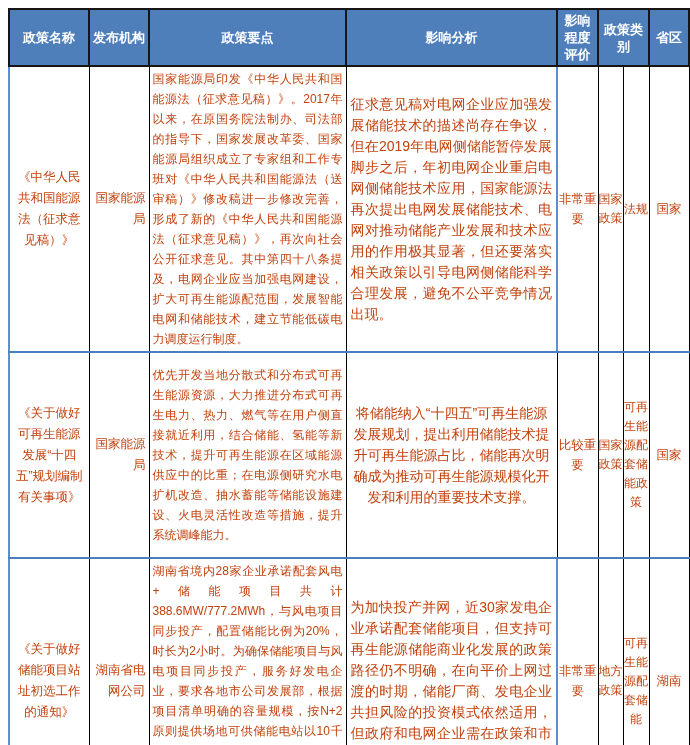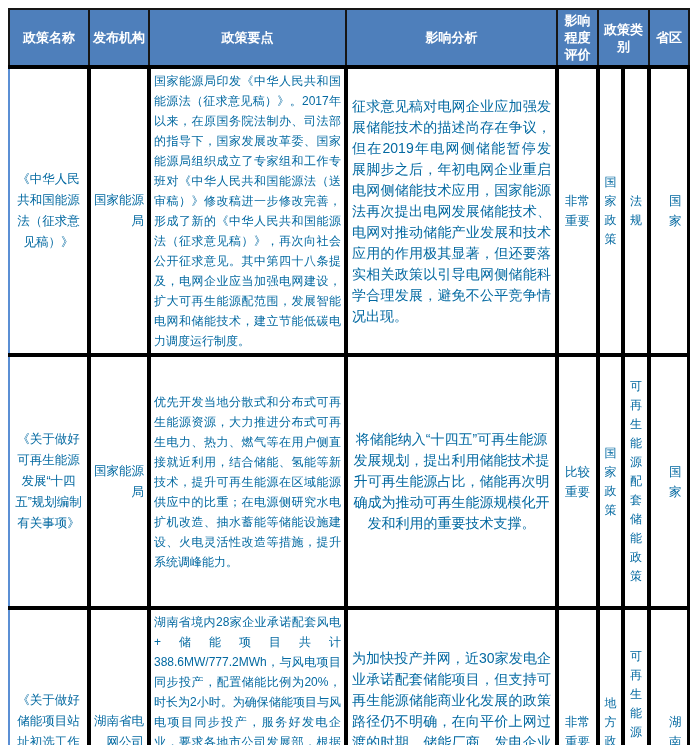--- a/index.html
+++ b/index.html
@@ -26,39 +26,39 @@
     font-weight: bold;
     font-size: 13px;
     line-height: 17px;
     text-align: center;
     vertical-align: middle;
     border: 2px solid #161616;
     padding: 2px 1px;
   }
   
   td {
-    border: 4px solid #000000;
-    color: #0369a1;
+    border: 1px solid #000000;
+    color: #c2410c;
     vertical-align: middle;
     padding: 2px 3px;
     overflow: hidden;
   }
   tbody td { border-bottom: 2px solid #4a7ebc; }     
   tbody td:first-child { border-left: 2px solid #5b8fd4; } 
   td.blue-right { border-right: 2px solid #5b8fd4; } 
 
   .c-name   { text-align: center; font-size: 12.5px; line-height: 21px; margin-top: 16px; }
   .c-issuer { text-align: right; font-size: 12.5px; line-height: 21px; }
   .c-points { text-align: justify; font-size: 12px;  line-height: 20px; padding: 2px 3px; }
   .c-impact { text-align: justify; font-size: 14px;  line-height: 21px; padding: 2px 4px; }
   .c-impact.centered { text-align: center; }
   .c-rating { text-align: center; font-size: 12.5px; line-height: 20px; padding: 6px 1px; }
   .c-vert   { text-align: center; font-size: 12px;   line-height: 19px;
               word-break: break-all; padding: 20px 0; }
-  .c-region { text-align: center; font-size: 12.5px; line-height: 20px; padding: 2px 18px; }
+  .c-region { text-align: center; font-size: 12.5px; line-height: 20px; padding: 2px 7px; }
 
   tr.r-head   { height: 56px; }
   tr.r1 { height: 246px; }
   tr.r2 { height: 206px; }
   tr.r3 { height: 206px; }
 </style>
 </head>
 <body>
 
 <div class="table-wrap">

